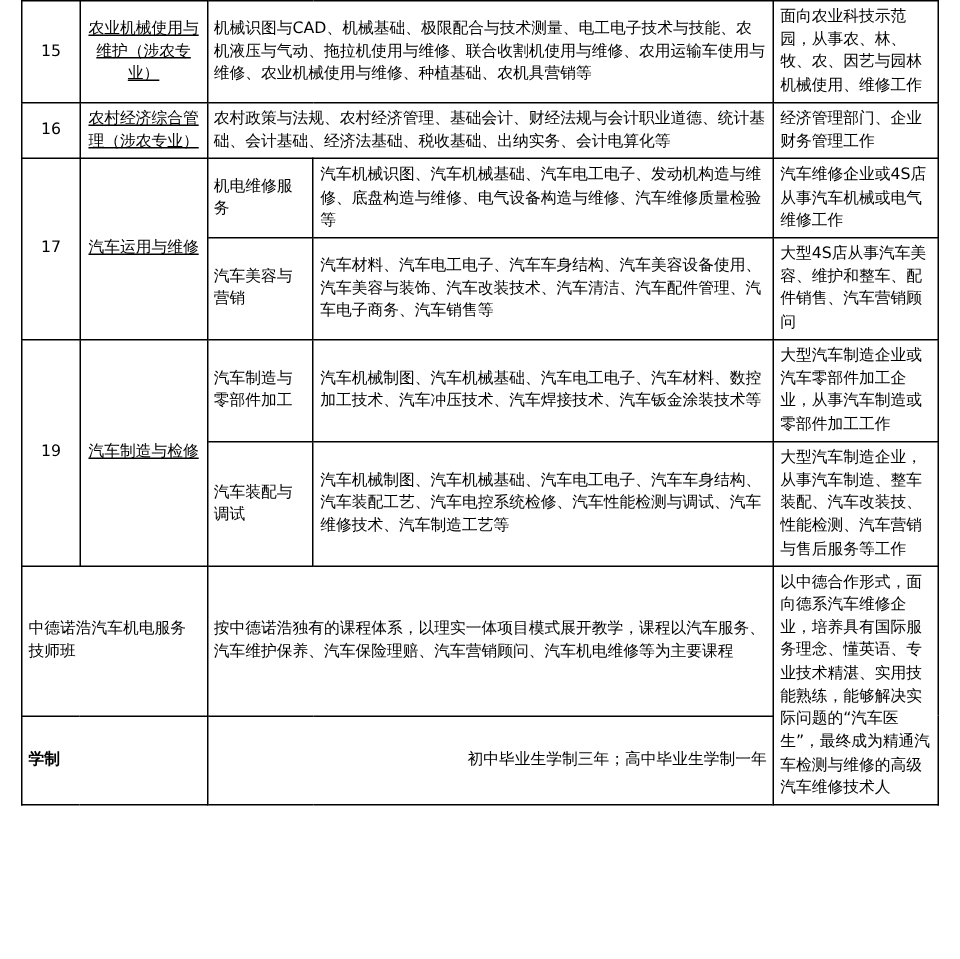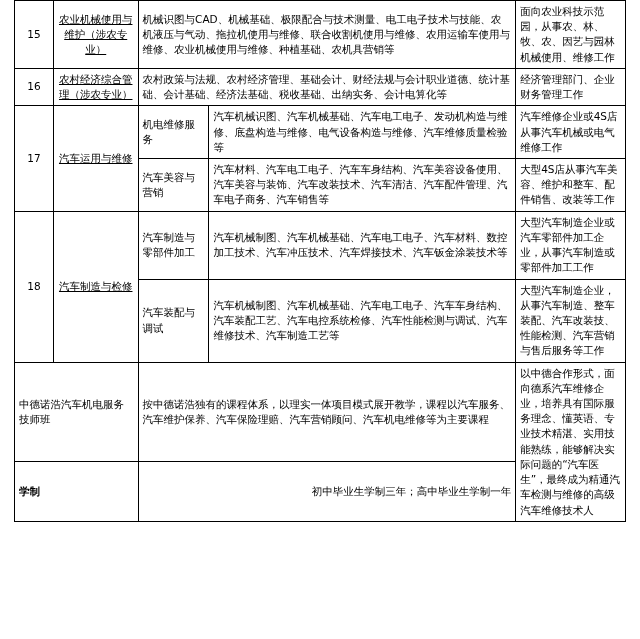--- a/index.html
+++ b/index.html
@@ -113,25 +113,25 @@
         <td class="c-num center" rowspan="2">17</td>
         <td class="c-major center" rowspan="2">汽车运用与维修</td>
         <td class="c-dir">机电维修服务</td>
         <td class="c-courses">汽车机械识图、汽车机械基础、汽车电工电子、发动机构造与维修、底盘构造与维修、电气设备构造与维修、汽车维修质量检验等</td>
         <td class="c-jobs">汽车维修企业或4S店从事汽车机械或电气维修工作</td>
       </tr>
 
       <tr>
         <td class="c-dir">汽车美容与营销</td>
         <td class="c-courses">汽车材料、汽车电工电子、汽车车身结构、汽车美容设备使用、汽车美容与装饰、汽车改装技术、汽车清洁、汽车配件管理、汽车电子商务、汽车销售等</td>
-        <td class="c-jobs">大型4S店从事汽车美容、维护和整车、配件销售、改装等工作</td>
+        <td class="c-jobs">大型4S店从事汽车美容、维护和整车、配件销售、汽车营销顾问</td>
       </tr>
 
       <tr>
-        <td class="c-num center" rowspan="2">18</td>
+        <td class="c-num center" rowspan="2">19</td>
         <td class="c-major center" rowspan="2">汽车制造与检修</td>
         <td class="c-dir">汽车制造与零部件加工</td>
         <td class="c-courses">汽车机械制图、汽车机械基础、汽车电工电子、汽车材料、数控加工技术、汽车冲压技术、汽车焊接技术、汽车钣金涂装技术等</td>
         <td class="c-jobs">大型汽车制造企业或汽车零部件加工企业，从事汽车制造或零部件加工工作</td>
       </tr>
 
       <tr>
         <td class="c-dir">汽车装配与调试</td>
         <td class="c-courses">汽车机械制图、汽车机械基础、汽车电工电子、汽车车身结构、汽车装配工艺、汽车电控系统检修、汽车性能检测与调试、汽车维修技术、汽车制造工艺等</td>
         <td class="c-jobs">大型汽车制造企业，从事汽车制造、整车装配、汽车改装技、性能检测、汽车营销与售后服务等工作</td>

